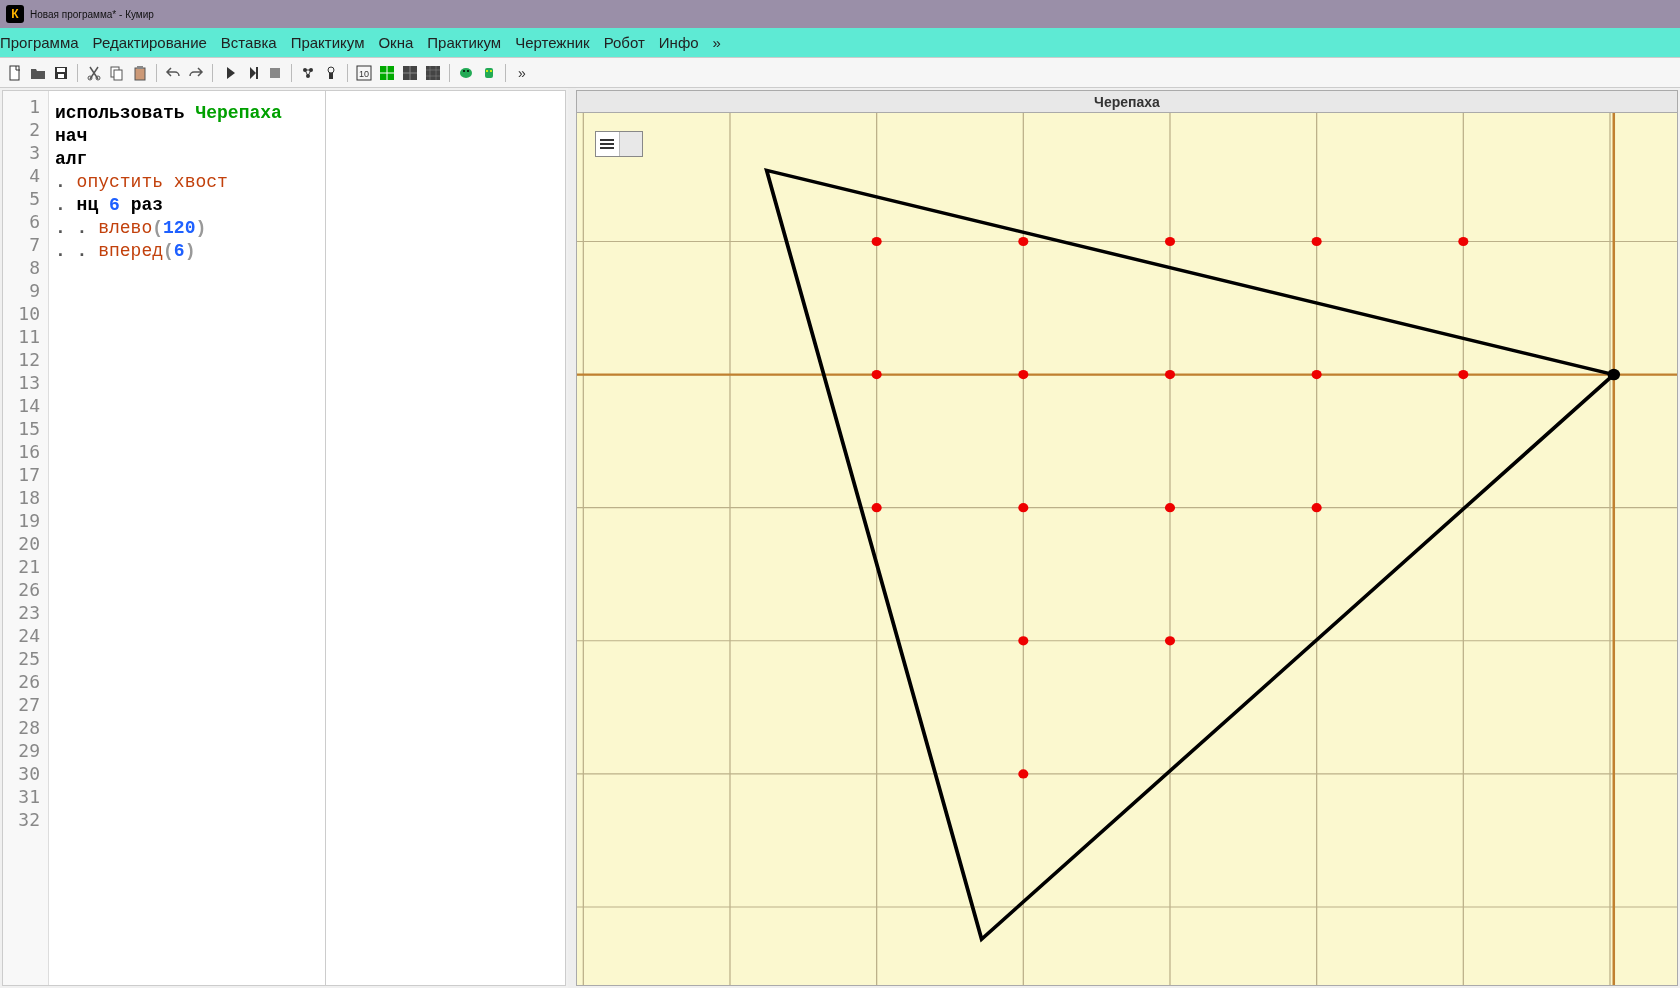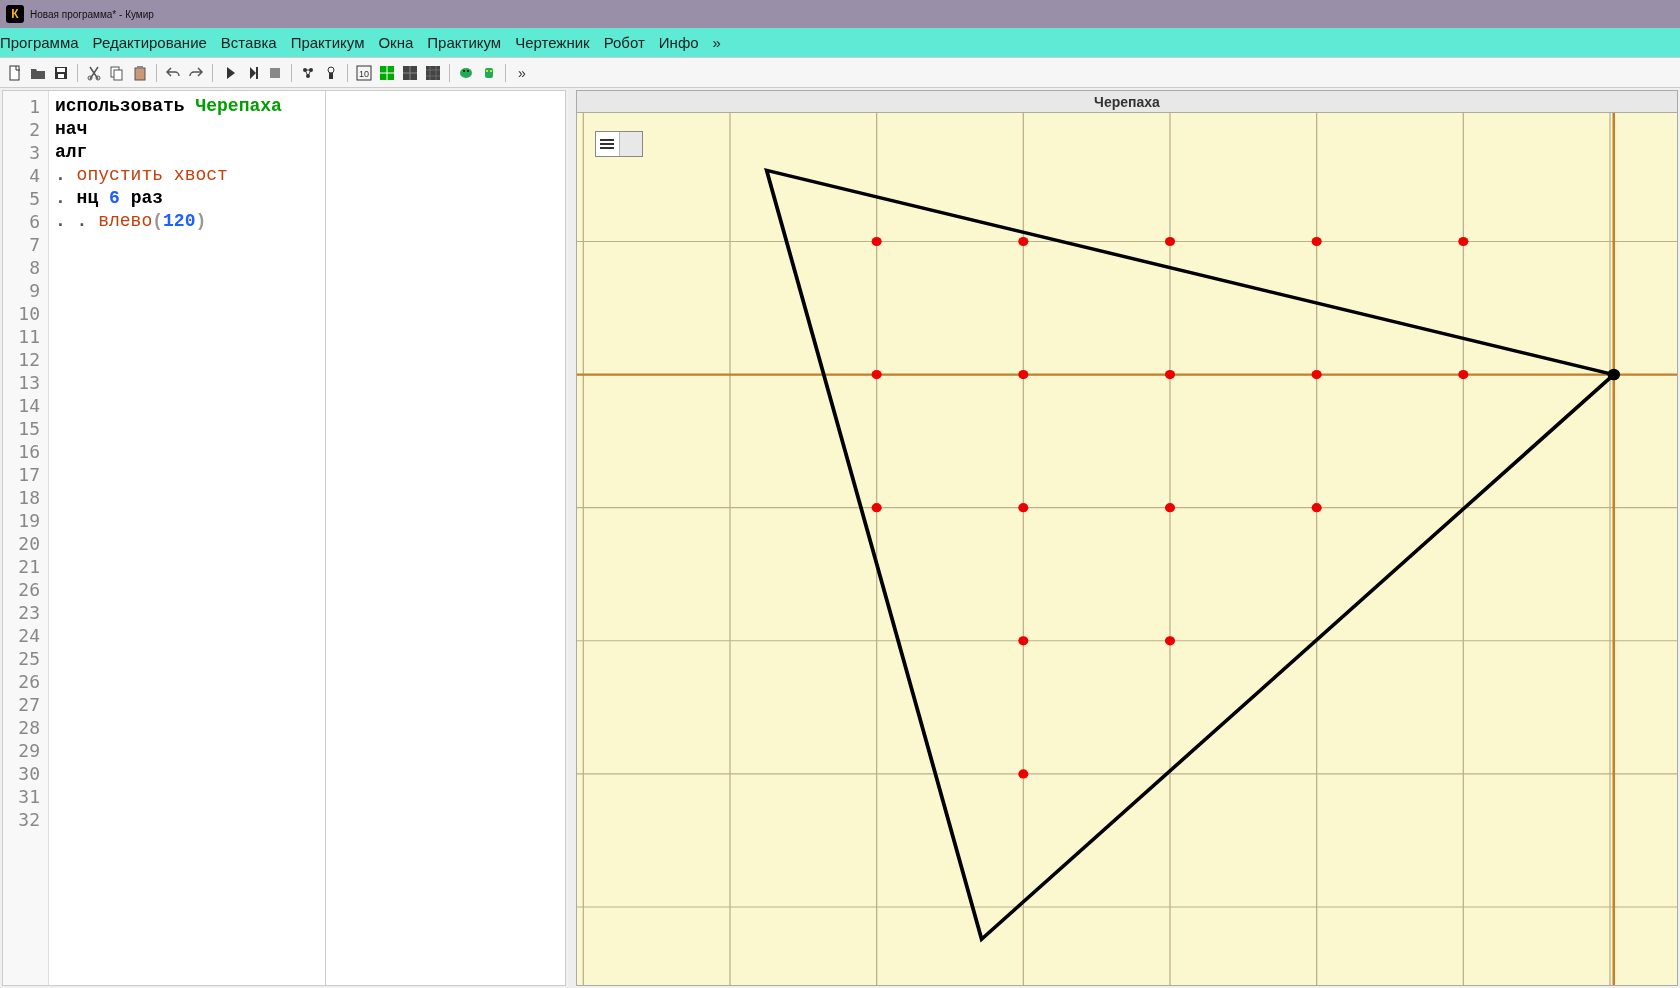--- a/index.html
+++ b/index.html
@@ -13,21 +13,21 @@
 .menubar .item { font-size: 15px; color: #222; cursor: pointer; }
 
 .toolbar { height: 30px; background: #f6f6f6; border-bottom: 1px solid #ccc; display: flex; align-items: center; padding: 0 6px; gap: 5px; }
 .tool { width: 18px; height: 18px; display: inline-flex; align-items: center; justify-content: center; cursor: pointer; color: #333; }
 .sep { width: 1px; height: 18px; background: #bbb; margin: 0 2px; }
 
 .main { display: flex; height: calc(100% - 88px); }
 .editor-pane { width: 564px; display: flex; border: 1px solid #ccc; margin: 2px; background: #fff; position: relative; }
 .gutter { width: 46px; background: #f8f8f8; border-right: 1px solid #ddd; text-align: right; padding: 4px 8px 0 0; }
 .gutter .ln { font-family: Consolas, monospace; font-size: 18px; color: #888; height: 23px; line-height: 23px; }
-.code { flex: 1; font-family: Consolas, "Courier New", monospace; font-size: 18px; padding: 4px 6px 0 6px; position: relative; }
+.code { flex: 1; font-family: Consolas, "Courier New", monospace; font-size: 18px; padding: 11px 6px 0 6px; position: relative; }
 .code .line { height: 23px; line-height: 23px; white-space: pre; }
 .code .split { position: absolute; left: 276px; top: 0; bottom: 0; width: 1px; background: #ccc; }
 .kw-bold { font-weight: bold; color: #000; }
 .ident-green { color: #00a000; font-weight: bold; }
 .cmd-blue { color: #c2410c; font-weight: normal; }
 .num-blue { color: #1e60ff; font-weight: bold; }
 .paren { color: #999; font-weight: bold; }
 .dot { color: #555; font-weight: bold; }
 
 .splitter { width: 8px; background: #eee; cursor: col-resize; }
@@ -229,20 +229,21 @@
         <div class="ln">32</div>
       </div>
     <div class="code">
       <div class="split"></div>
       <div class="line"><span class="kw-bold">использовать </span><span class="ident-green">Черепаха</span></div>
       <div class="line"><span class="kw-bold">нач</span></div>
       <div class="line"><span class="kw-bold">алг</span></div>
       <div class="line"><span class="dot">. </span><span class="cmd-blue">опустить хвост</span></div>
       <div class="line"><span class="dot">. </span><span class="kw-bold">нц </span><span class="num-blue">6</span><span class="kw-bold"> раз</span></div>
       <div class="line"><span class="dot">. . </span><span class="cmd-blue">влево</span><span class="paren">(</span><span class="num-blue">120</span><span class="paren">)</span></div>
+      <div class="line"><span class="dot">. . </span><span class="cmd-blue">вперед</span><span class="paren">(</span><span class="num-blue">6</span><span class="paren">)</span></div>
     </div>
   </div>
 
   <div class="splitter"></div>
 
   <div class="canvas-wrap">
     <div class="canvas-title">Черепаха</div>
     <div class="canvas-area">
       <svg id="turtle-svg" viewBox="0 0 870 760" preserveAspectRatio="none">
           <line x1="5" y1="0" x2="5" y2="760" stroke="#bbb089" stroke-width="1"></line>

